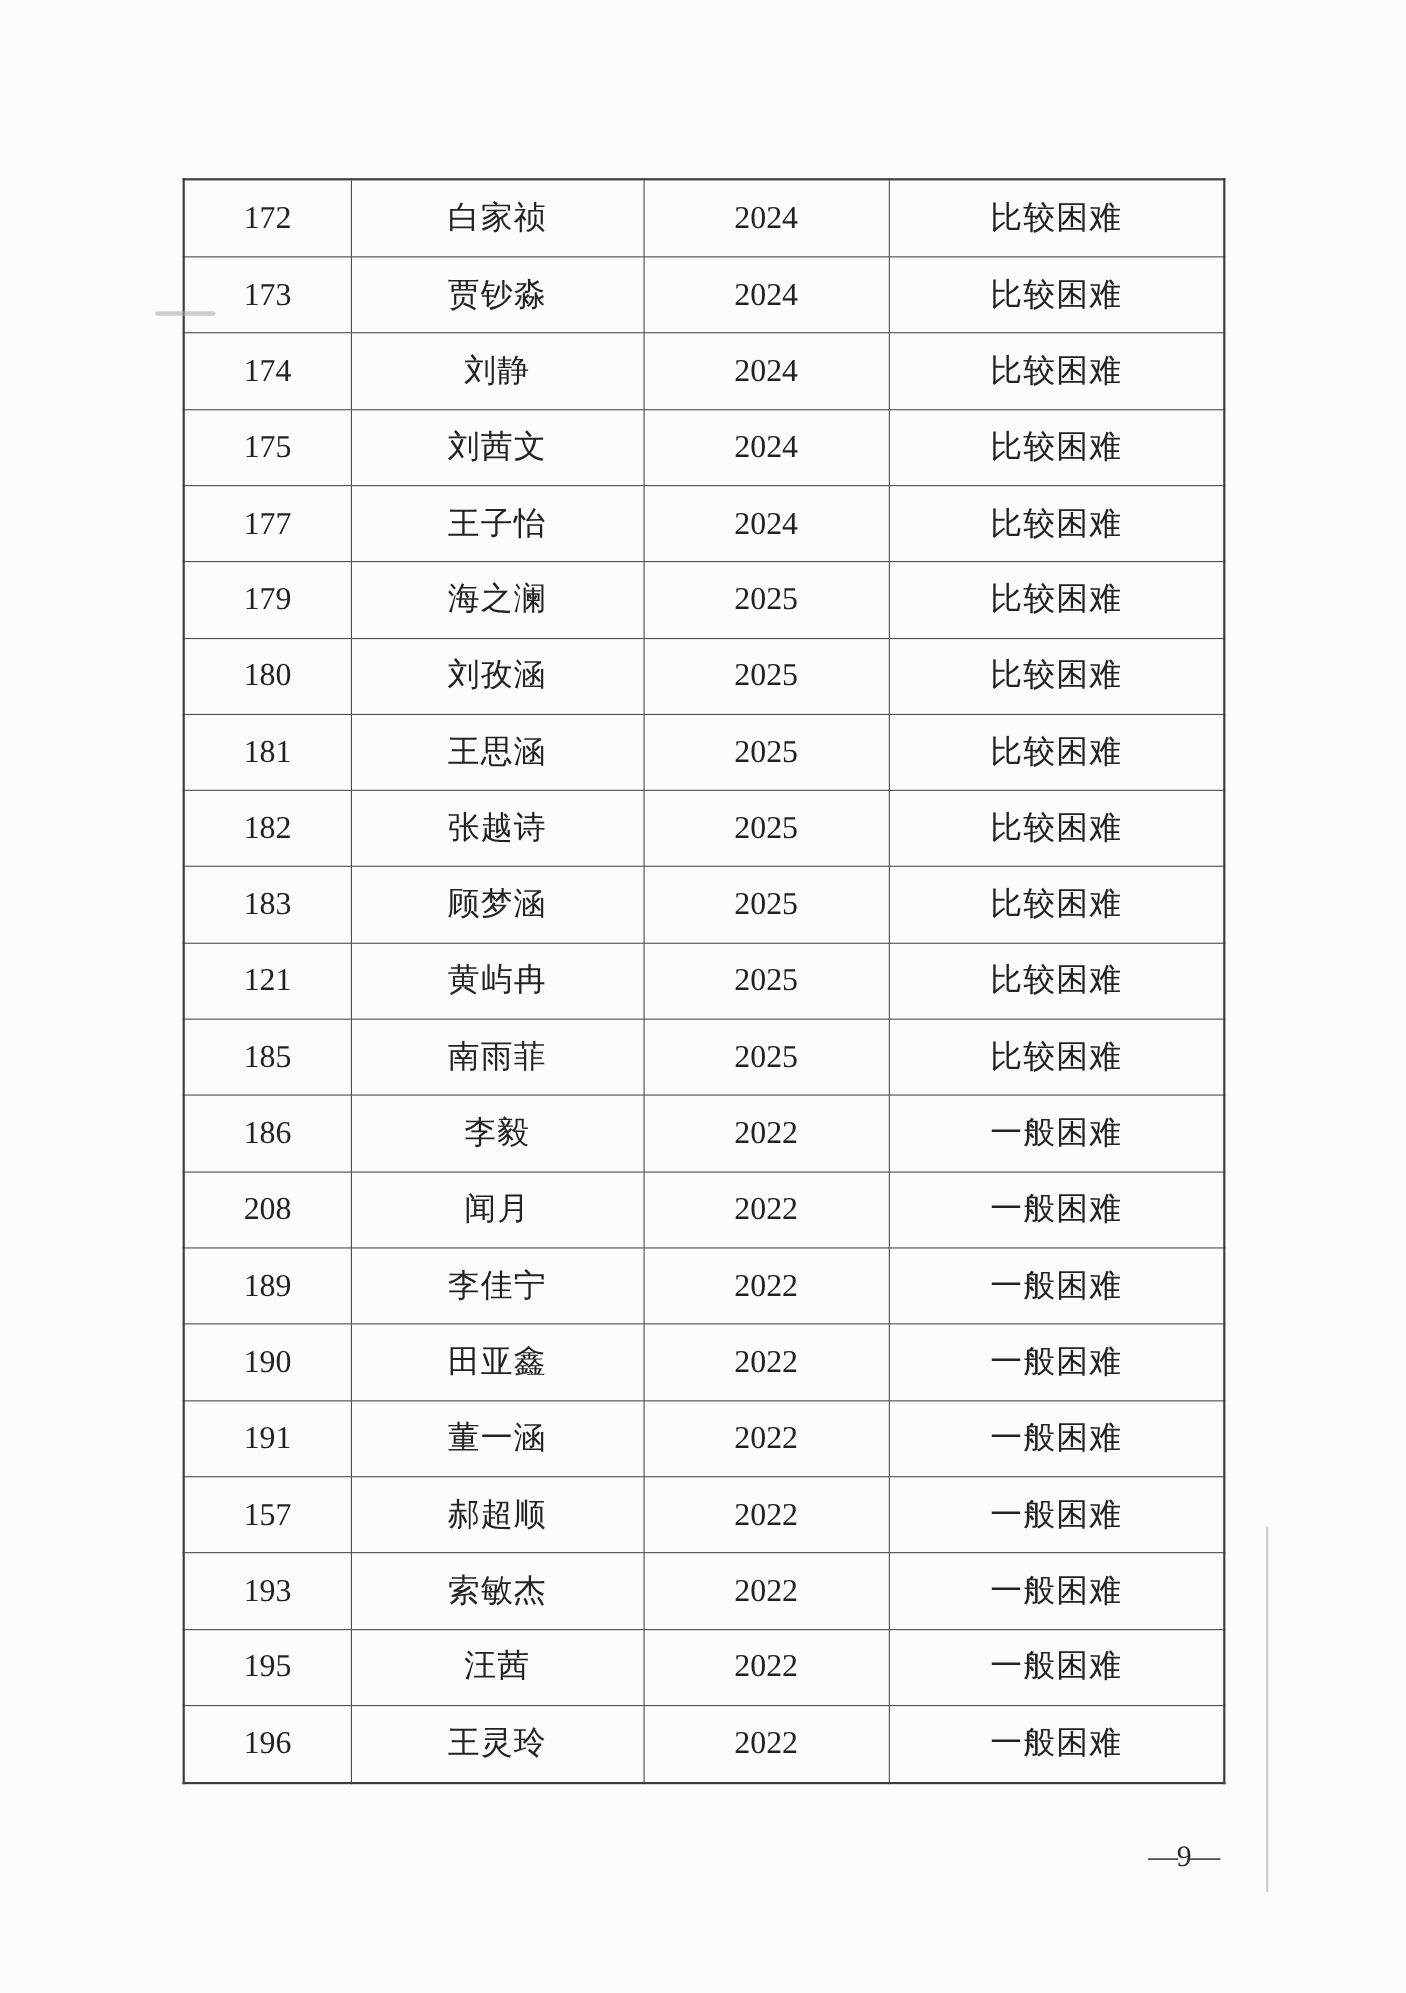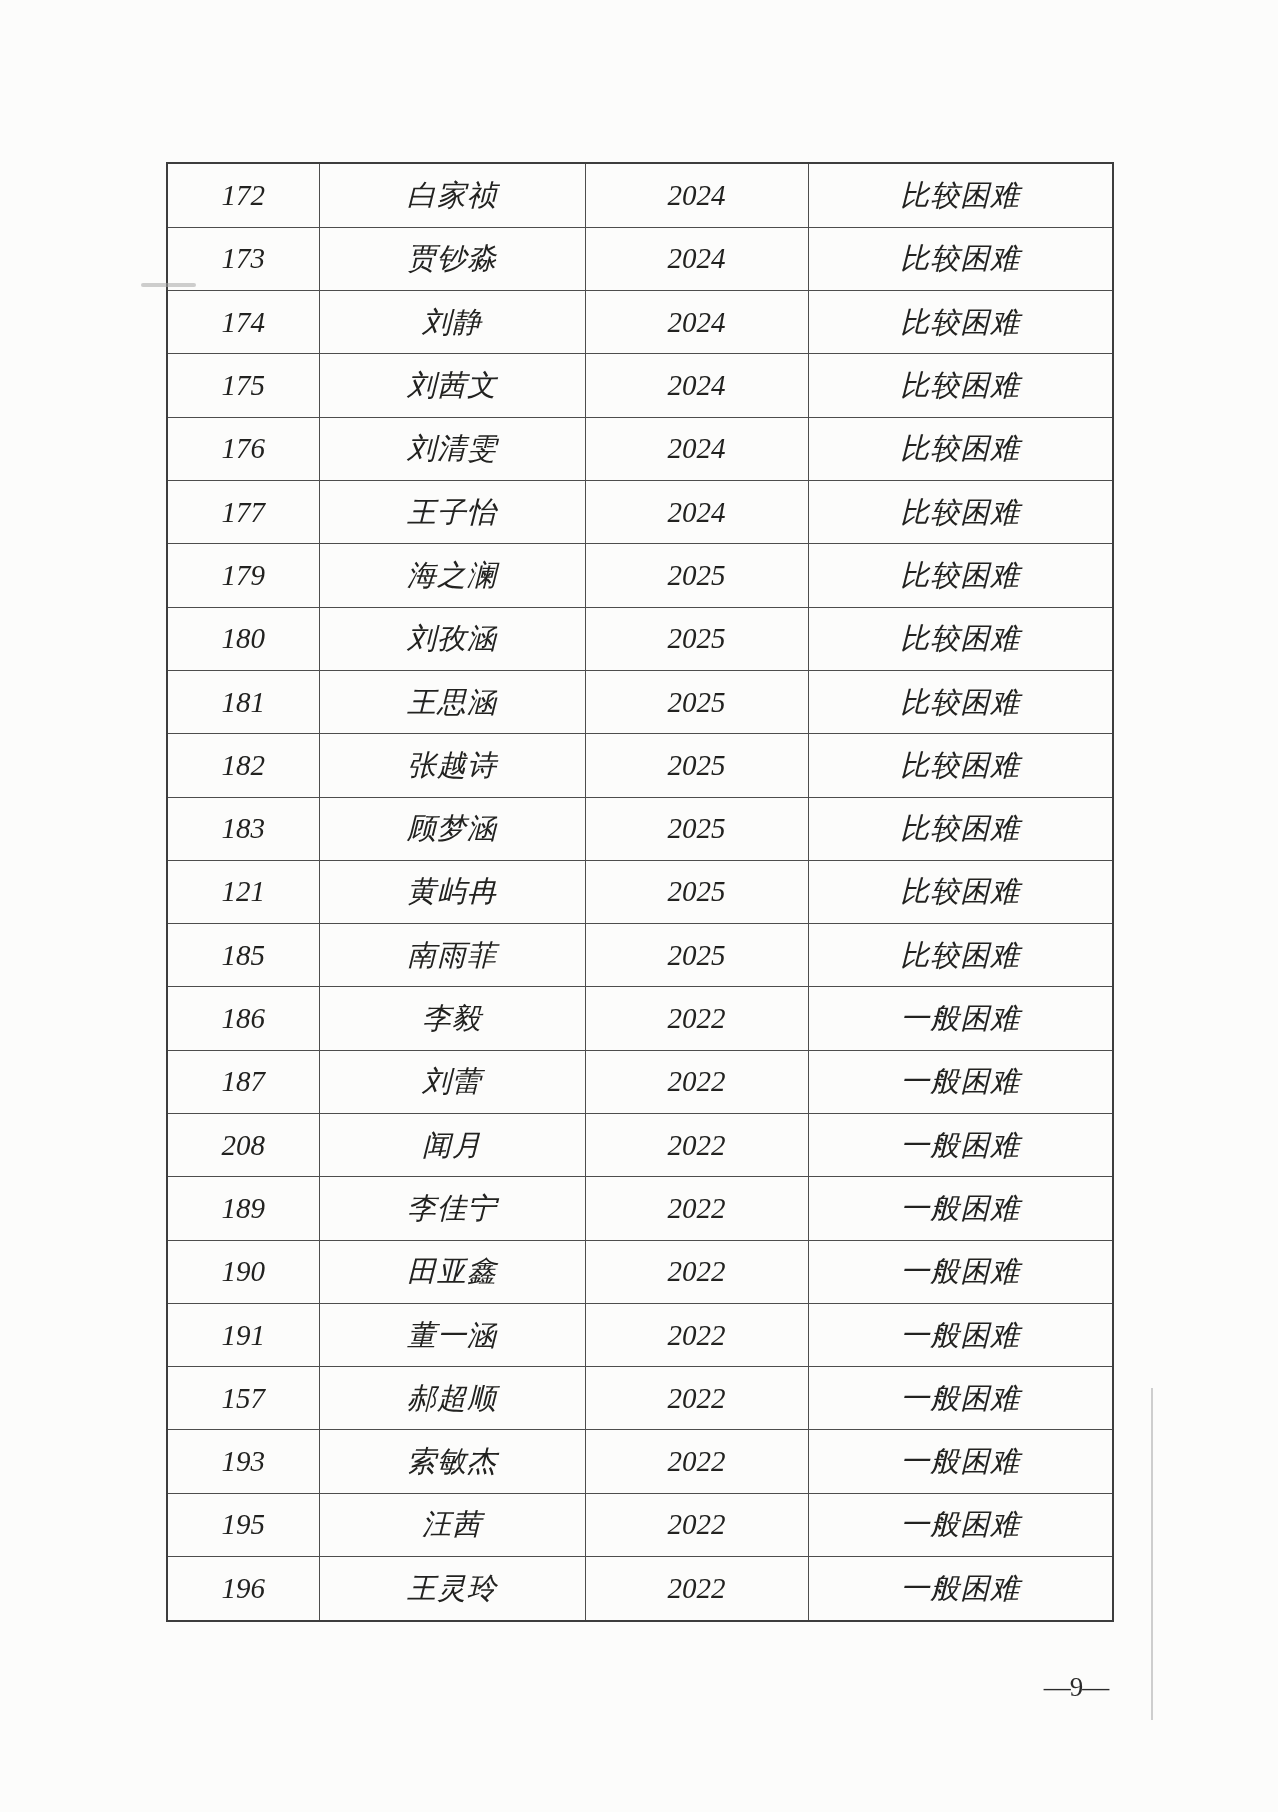--- a/index.html
+++ b/index.html
@@ -18,21 +18,20 @@
   }
   table.roster {
     position: absolute;
     left: 166px;
     top: 162px;
     width: 946px;
     height: 1460px;
     border-collapse: collapse;
     table-layout: fixed;
     border: 2px solid #3d3d3d;
-    font-style: italic;
   }
   table.roster td {
     border: 1px solid #4d4d4d;
     text-align: center;
     vertical-align: middle;
     font-size: 29px;
     line-height: 1;
     padding: 0;
     color: #222220;
   }
@@ -102,26 +101,20 @@
     <td class="c-year">2024</td>
     <td class="c-status">比较困难</td>
   </tr>
         <tr>
     <td class="c-no">175</td>
     <td class="c-name">刘茜文</td>
     <td class="c-year">2024</td>
     <td class="c-status">比较困难</td>
   </tr>
         <tr>
-    <td class="c-no">176</td>
-    <td class="c-name">刘清雯</td>
-    <td class="c-year">2024</td>
-    <td class="c-status">比较困难</td>
-  </tr>
-        <tr>
     <td class="c-no">177</td>
     <td class="c-name">王子怡</td>
     <td class="c-year">2024</td>
     <td class="c-status">比较困难</td>
   </tr>
         <tr>
     <td class="c-no">179</td>
     <td class="c-name">海之澜</td>
     <td class="c-year">2025</td>
     <td class="c-status">比较困难</td>
@@ -162,26 +155,20 @@
     <td class="c-year">2025</td>
     <td class="c-status">比较困难</td>
   </tr>
         <tr>
     <td class="c-no">186</td>
     <td class="c-name">李毅</td>
     <td class="c-year">2022</td>
     <td class="c-status">一般困难</td>
   </tr>
         <tr>
-    <td class="c-no">187</td>
-    <td class="c-name">刘蕾</td>
-    <td class="c-year">2022</td>
-    <td class="c-status">一般困难</td>
-  </tr>
-        <tr>
     <td class="c-no">208</td>
     <td class="c-name">闻月</td>
     <td class="c-year">2022</td>
     <td class="c-status">一般困难</td>
   </tr>
         <tr>
     <td class="c-no">189</td>
     <td class="c-name">李佳宁</td>
     <td class="c-year">2022</td>
     <td class="c-status">一般困难</td>

